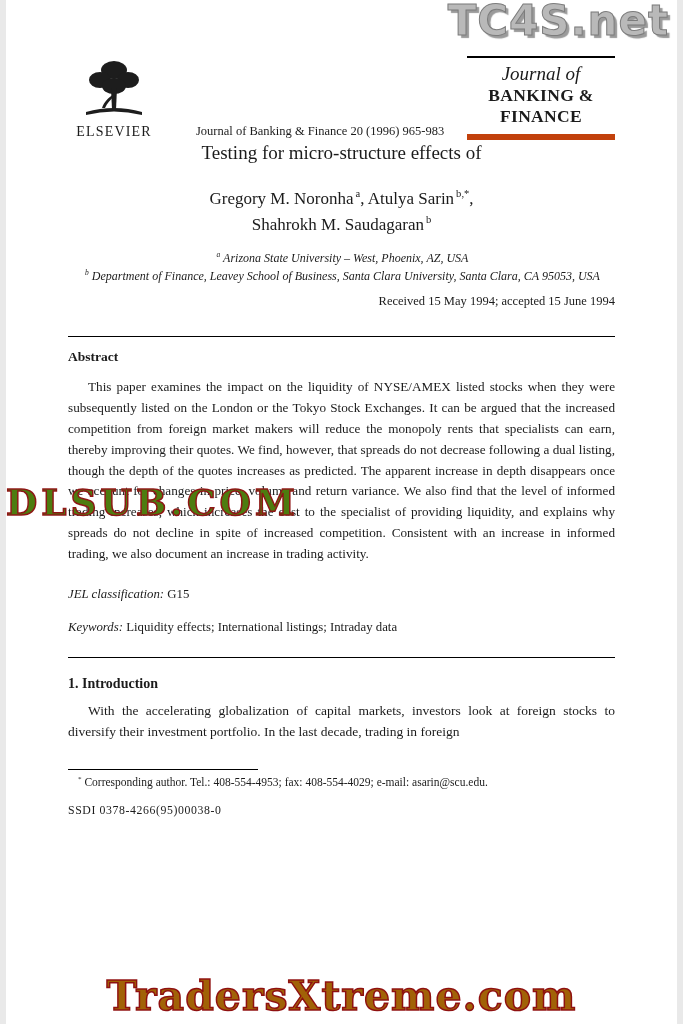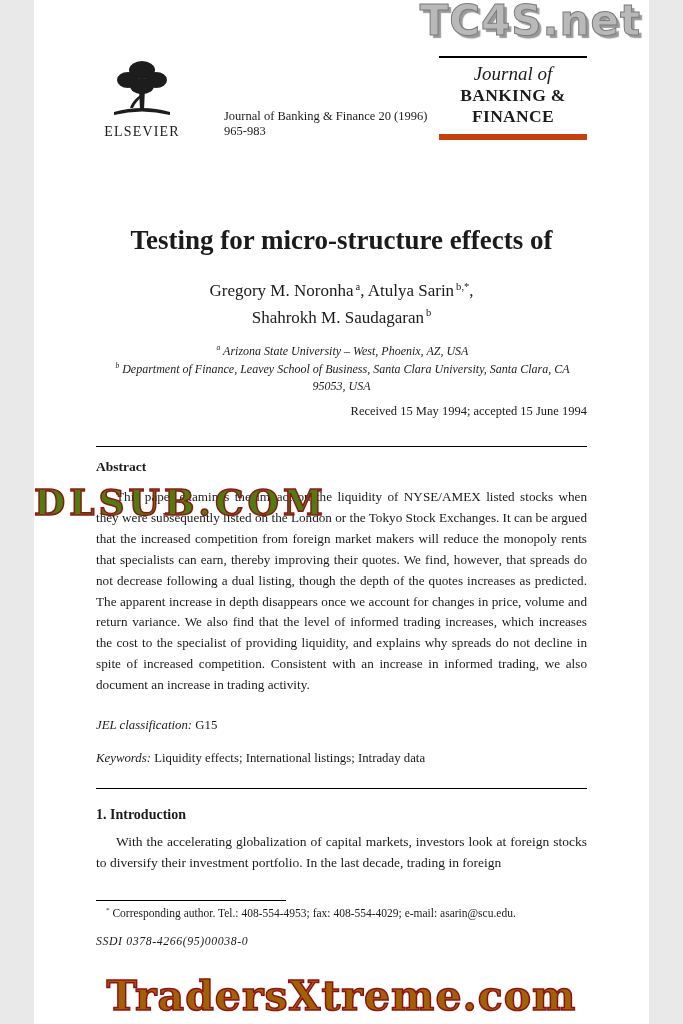--- a/index.html
+++ b/index.html
@@ -1,19 +1,19 @@
 <!DOCTYPE html>
 <html><head>
 <meta charset="utf-8">
 <style>
   * { margin:0; padding:0; box-sizing:border-box; }
   html,body { background:#e9e9e9; }
   body { font-family:"Liberation Serif", serif; color:#1b1b1b; }
   .page {
-    position:relative; width:615px; height:1024px; margin:0 auto;
+    position:relative; width:671px; height:1024px; margin:0 auto;
     background:#ffffff; overflow:hidden;
   }
   .content { padding:0 62px; }
 
   
   .wm-top {
     position:absolute; top:-4px; right:8px;
     font-family:"DejaVu Sans", sans-serif; font-weight:800; font-size:42px;
     color:#b9b9b9; -webkit-text-stroke:1px #7c7c7c;
     text-shadow:3px 3px 1px #9a9a9a; letter-spacing:1px;
@@ -36,21 +36,21 @@
   .citation { font-size:12.5px; margin-left:36px; margin-bottom:1px; flex:1; text-align:left; }
   .journal-box {
     flex:0 0 auto; width:148px;
     border-top:2px solid #000; border-bottom:6px solid #c2410c;
     padding:5px 4px 7px; text-align:center;
   }
   .jb-line1 { font-style:italic; font-size:19px; }
   .jb-line2, .jb-line3 { font-weight:bold; font-size:17.5px; letter-spacing:0.3px; }
 
   
-  .title { margin-top:82px; text-align:center; font-size:27px; font-weight:bold; line-height:1.35; }
+  .title { text-align:center; font-size:19px; font-weight:normal; line-height:1.35; }
   .authors { margin-top:20px; text-align:center; font-size:17px; line-height:1.55; }
   sup { font-size:62%; vertical-align:super; line-height:0; margin-left:2px; }
   .affils { margin-top:12px; text-align:center; font-style:italic; font-size:12px; line-height:1.45; }
   .affil-b { max-width:558px; margin:0 auto; }
   .received { margin-top:9px; text-align:right; font-size:12.5px; }
 
   .rule { border-top:1.5px solid #000; margin-top:27px; }
   .abs-heading { margin-top:12px; font-size:13.5px; font-weight:bold; }
   .abs-text { margin-top:12px; font-size:13.2px; line-height:1.58; text-align:justify; text-indent:20px; }
 
@@ -60,21 +60,21 @@
   .rule2 { margin-top:22px; }
 
   .sec-heading { margin-top:18px; font-size:14px; font-weight:bold; }
   .sec-text { margin-top:8px; font-size:13.5px; line-height:1.6; text-align:justify; text-indent:20px; }
 
   .footnote-block { margin-top:26px; }
   .fn-rule { width:190px; border-top:1px solid #000; }
   .fn-text { margin-top:6px; font-size:11.5px; padding-left:8px; }
 
   .footer { margin-top:13px; font-size:11.8px; line-height:1.55; }
-  .ssdi { font-style:italic; letter-spacing:0.6px; }
+  .ssdi { letter-spacing:0.6px; }
 </style>
 </head>
 <body>
 
 <div class="page">
 
   <div class="wm-top">TC4S.net</div>
 
   <div class="header">
     <div class="publisher-block">

